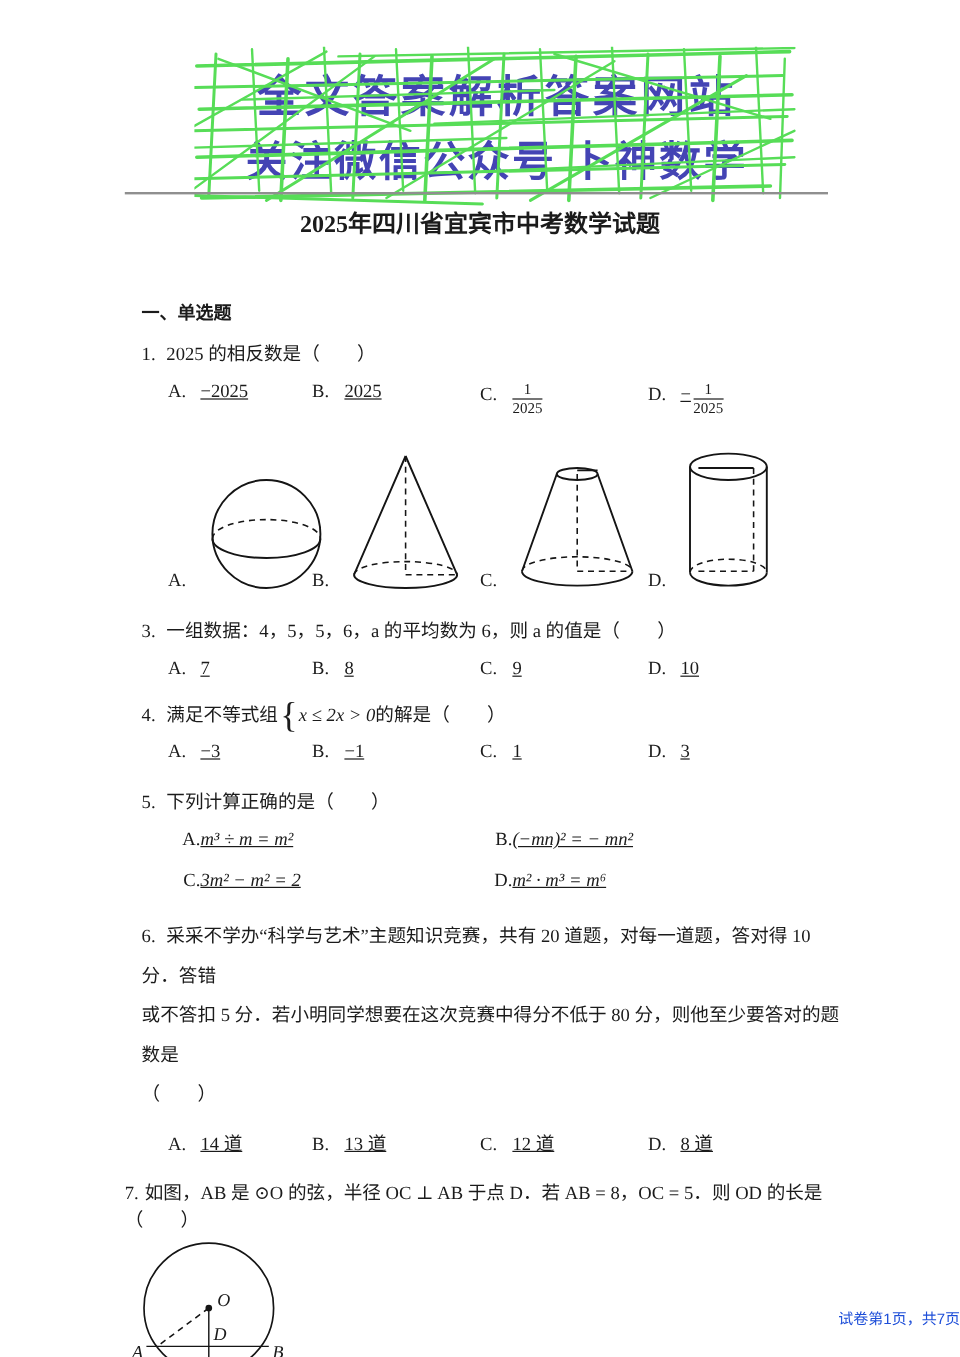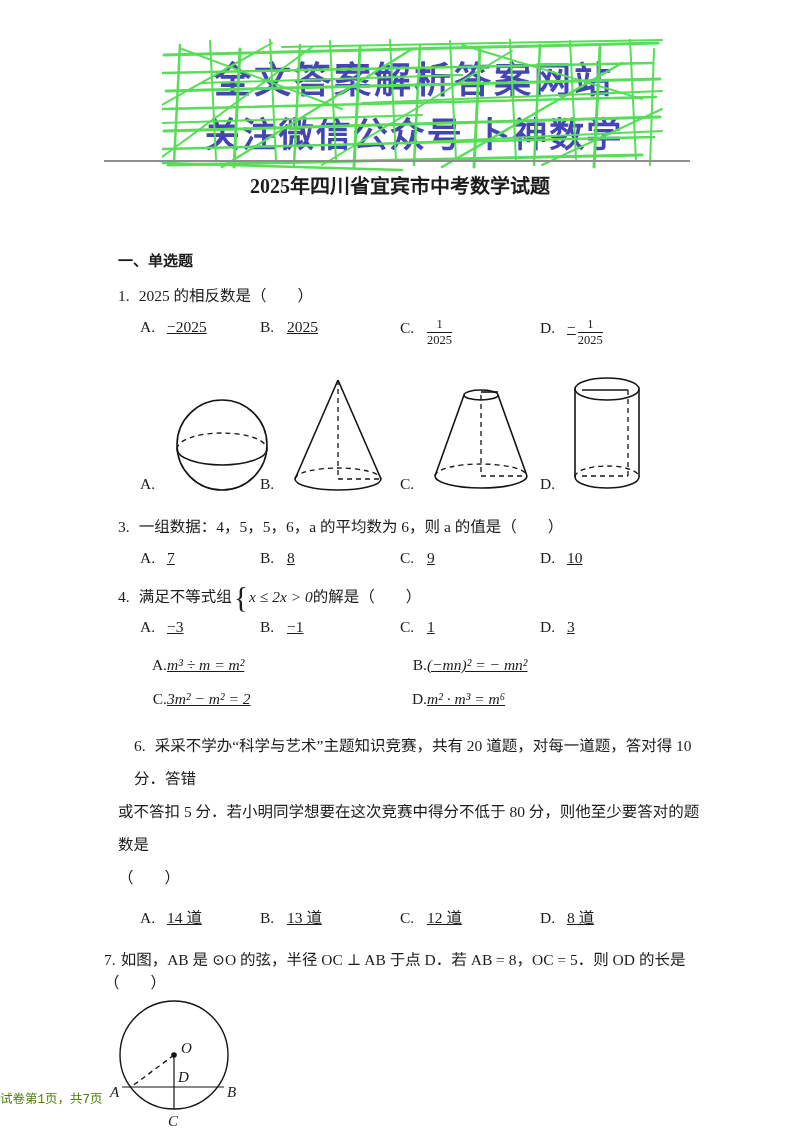--- a/index.html
+++ b/index.html
@@ -50,30 +50,30 @@
   .dash{stroke-dasharray:5 4;stroke-width:1.3;}
 
   
   .sysrow{display:flex;align-items:center;margin-top:10px;line-height:21px;}
   .brace{font-size:30px;font-weight:400;margin:0 1px 0 2px;}
   .system{display:inline-flex;font-style:italic;}
   .math{font-style:italic;text-align:right;}
 
   
   .q6line{margin:0;line-height:33px;}
-  .q6first{margin-top:10px;margin-left:16px;}
+  .q6first{margin-top:10px;}
 
   
   .circlefig{margin:4px 0 0 -10px;}
   .ptlabel{font-style:italic;font-size:15px;fill:#1b1b1b;
            font-family:"Liberation Serif","DejaVu Serif",serif;}
 
-  .footer{position:absolute;left:0;right:0;bottom:24px;text-align:left;
-          color:#4d7c0f;font-size:12.5px;
-          font-family:Liberation Mono, monospace;}
+  .footer{position:absolute;left:0;right:0;bottom:24px;text-align:right;
+          color:#1d4ed8;font-size:12.5px;
+          font-family:Liberation Sans, sans-serif;}
 </style>
 </head>
 <body>
 
 <div class="page">
 
   <div class="wm">
     <div class="wm-text wm-line1">全文答案解析答案网站</div>
     <div class="wm-text wm-line2">关注微信公众号 卜神数学</div>
     <svg class="scribble" width="504" height="134" viewBox="0 0 504 134">
@@ -198,20 +198,21 @@
         </span>
       <span>的解是（　　）</span>
     </div>
     <div class="optrow">
       <span class="opt oA"><span class="lab">A.</span><span>−3</span></span>
       <span class="opt oB"><span class="lab">B.</span><span>−1</span></span>
       <span class="opt oC"><span class="lab">C.</span><span>1</span></span>
       <span class="opt oD"><span class="lab">D.</span><span>3</span></span>
     </div>
 
+    <p class="stem" style="margin-top:12px"><span class="qnum">5.</span><span>下列计算正确的是（　　）</span></p>
     <div class="optrow" style="height:32px">
       <span class="opt oA math"><span class="lab" style="font-style:normal">A.</span><span>m³ ÷ m = m²</span></span>
       <span class="opt oC math"><span class="lab" style="font-style:normal">B.</span><span>(−mn)² = − mn²</span></span>
     </div>
     <div class="optrow" style="height:32px;margin-top:2px">
       <span class="opt oA math"><span class="lab" style="font-style:normal">C.</span><span>3m² − m² = 2</span></span>
       <span class="opt oC math"><span class="lab" style="font-style:normal">D.</span><span>m² · m³ = m⁶</span></span>
     </div>
 
     <p class="q6line q6first"><span class="qnum">6.</span><span>采采不学办“科学与艺术”主题知识竞赛，共有 20 道题，对每一道题，答对得 10 分．答错</span></p>

